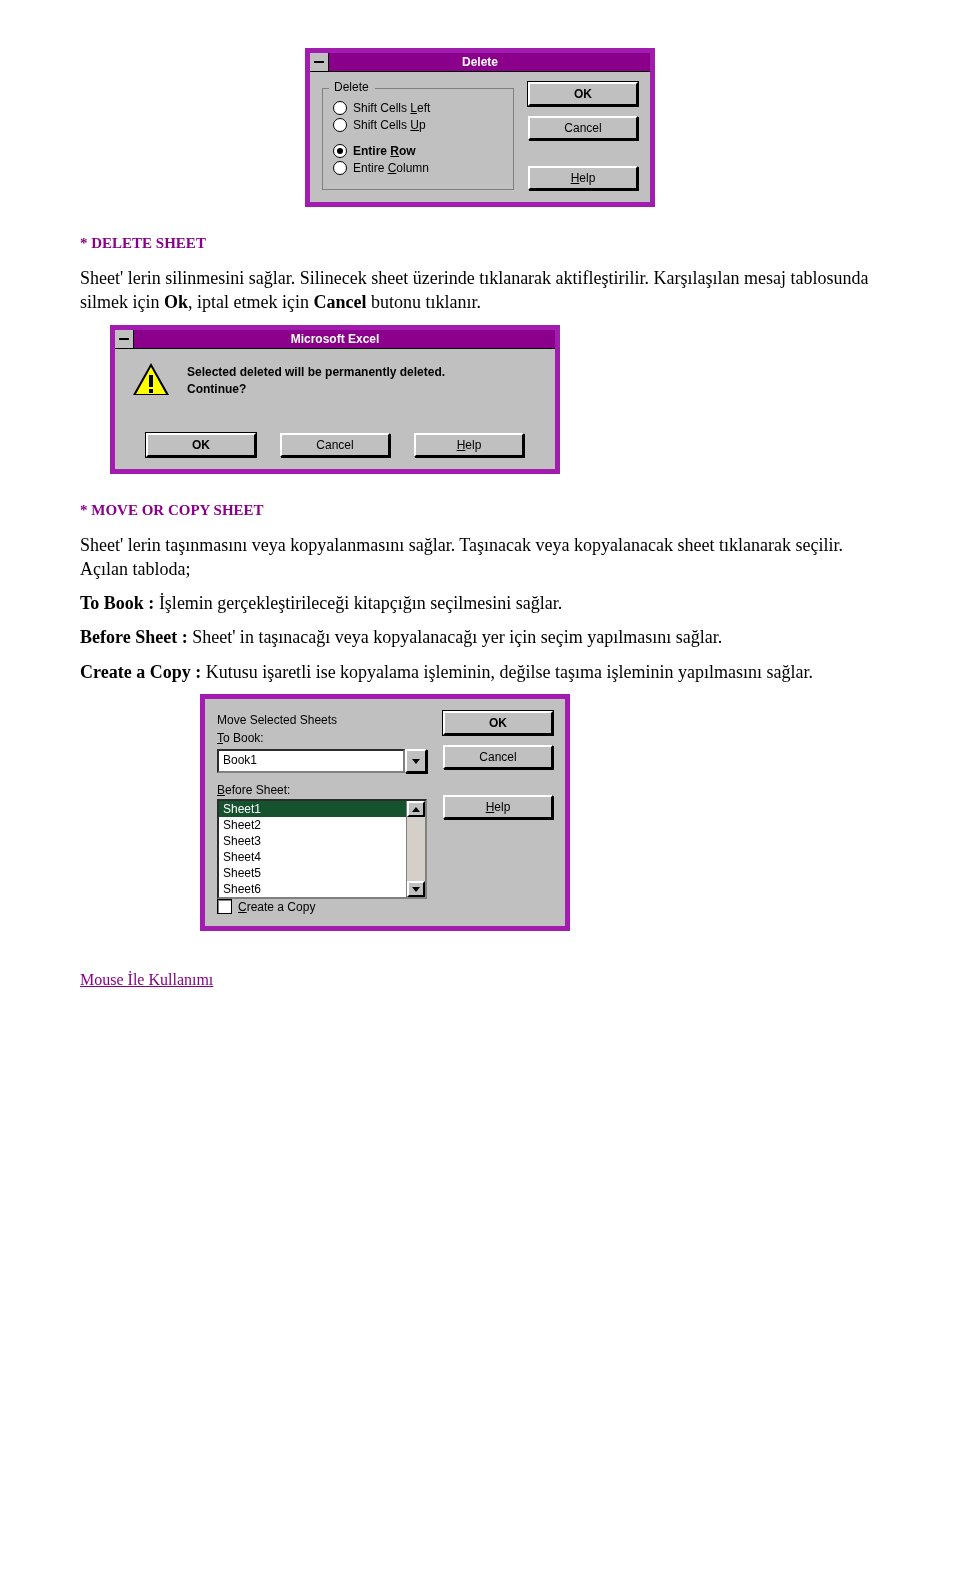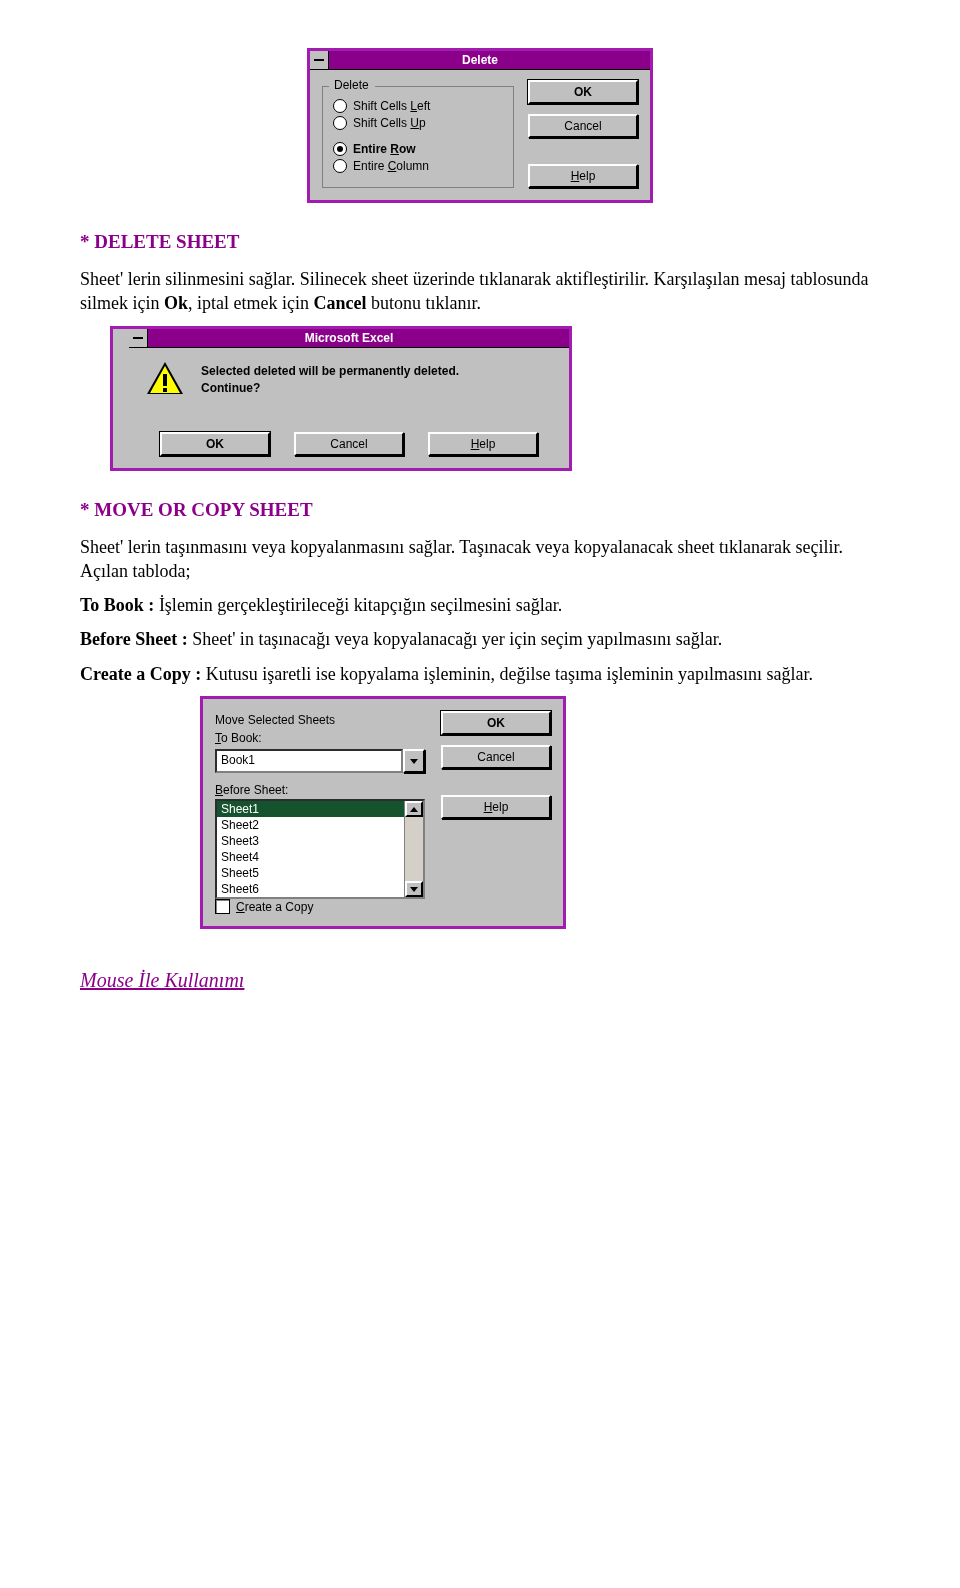--- a/index.html
+++ b/index.html
@@ -8,51 +8,50 @@
     color: #000;
     background: #fff;
     margin: 0;
     padding: 40px 80px;
     width: 960px;
     box-sizing: border-box;
   }
   .section-heading {
     color: #8b008b;
     font-weight: bold;
-    font-size: 19px;
+    font-size: 15px;
     margin-top: 28px;
     margin-bottom: 14px;
   }
   .underlined-heading {
     color: #8b008b;
     text-decoration: underline;
-    font-size: 20px;
+    font-size: 16px;
     margin-top: 40px;
-    font-style: italic;
   }
   p {
     margin: 10px 0;
     line-height: 1.35;
   }
   .bold { font-weight: bold; }
   .figure-center {
     display: flex;
     justify-content: center;
     margin: 8px 0 20px 0;
   }
   .figure-left {
     display: flex;
     justify-content: flex-start;
     margin: 10px 0 10px 0;
   }
 
   
   .win {
     background: #c0c0c0;
-    border: 3px solid #a21caf;
+    border: 5px solid #a21caf;
     font-family: "MS Sans Serif", Arial, sans-serif;
     font-size: 12px;
     color: #000;
   }
   .win-title {
     background: #8b008b;
     color: #fff;
     font-weight: bold;
     text-align: center;
     padding: 2px 4px;
@@ -371,21 +370,21 @@
     </div>
   </div>
 </div>
 
 <div class="section-heading">* DELETE SHEET</div>
 <p>
   Sheet' lerin silinmesini sağlar. Silinecek sheet üzerinde tıklanarak aktifleştirilir. Karşılaşılan mesaj tablosunda silmek için <b>Ok</b>, iptal etmek için <b>Cancel</b> butonu tıklanır.
 </p>
 
 <div class="figure-left" style="margin-left:30px;">
-  <div class="win msg" style="width:440px;padding-left:16px;">
+  <div class="win msg" style="width:440px;">
     <div class="win-title">
       <div class="sysmenu">
           <span></span>
         </div>
       <span>Microsoft Excel</span>
     </div>
     <div class="win-body">
       <div class="msg-row">
         <div class="excl-icon">
           <div class="tri"></div>

